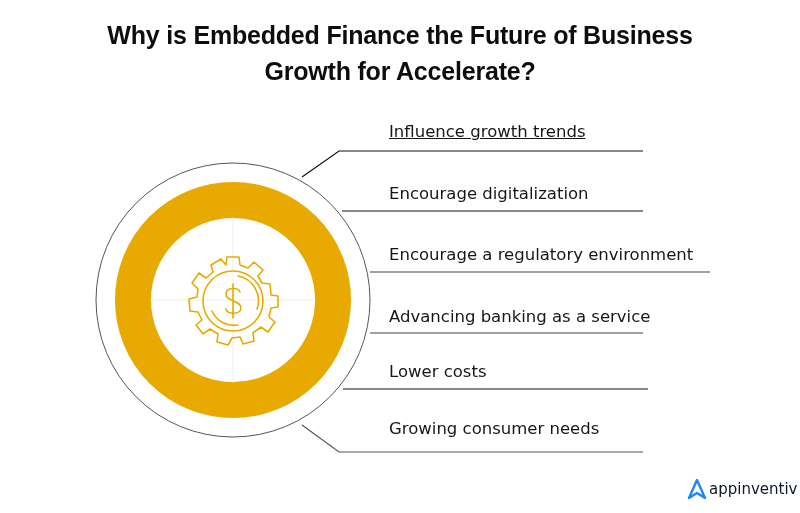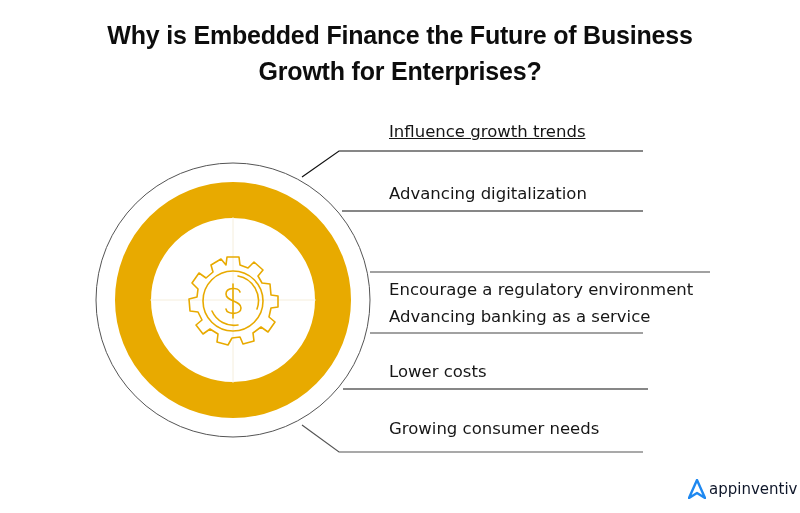--- a/index.html
+++ b/index.html
@@ -16,21 +16,21 @@
     white-space: nowrap; letter-spacing: 0px;
   }
   .logo { position: absolute; left: 688px; top: 479px; display: flex; align-items: center; gap: 3px; }
   .logo-text { font-family: "DejaVu Sans", sans-serif; font-size: 15px; color: #0f172a; }
 </style>
 </head>
 <body>
 
 <div class="title">
   <span>Why is Embedded Finance the Future of Business</span>
-  <span>Growth for Enterprises?</span>
+  <span>Growth for Accelerate?</span>
 </div>
 
 <svg class="diagram" width="800" height="513" viewBox="0 0 800 513">
 
   <circle cx="233" cy="300" r="137" fill="#ffffff" stroke="#555" stroke-width="1"></circle>
 
   <circle cx="233" cy="300" r="100" fill="none" stroke="#E8AA00" stroke-width="36"></circle>
 
   <line x1="150" y1="300" x2="316" y2="300" stroke="#f3ead3" stroke-width="0.8"></line>
   <line x1="233" y1="217" x2="233" y2="383" stroke="#f3ead3" stroke-width="0.8"></line>
@@ -48,22 +48,22 @@
     <polyline points="302,177 339,151 643,151"></polyline>
     <line x1="342" y1="211" x2="643" y2="211"></line>
     <line x1="370" y1="272" x2="710" y2="272" stroke="#444"></line>
     <line x1="370" y1="333" x2="643" y2="333" stroke="#444"></line>
     <line x1="343" y1="389" x2="648" y2="389"></line>
     <polyline points="302,425 339,452 643,452" stroke="#555"></polyline>
   </g>
 </svg>
 
 <div class="label" style="top:122px;text-decoration:underline;">Influence growth trends</div>
-<div class="label" style="top:184px;">Advancing digitalization</div>
-<div class="label" style="top:245px;margin-top:35px;">Encourage a regulatory environment</div>
+<div class="label" style="top:184px;">Encourage digitalization</div>
+<div class="label" style="top:245px;">Encourage a regulatory environment</div>
 <div class="label" style="top:307px;text-align:center;">Advancing banking as a service</div>
 <div class="label" style="top:362px;text-align:center;">Lower costs</div>
 <div class="label" style="top:419px;text-align:right;">Growing consumer needs</div>
 
 <div class="logo">
   <svg width="18" height="20" viewBox="0 0 18 20">
     <path d="M 9,1 L 17,19 L 9,14 L 1,19 Z" fill="none" stroke="#1E88F0" stroke-width="2.4" stroke-linejoin="round"></path>
   </svg>
   <span class="logo-text">appinventiv</span>
 </div>

